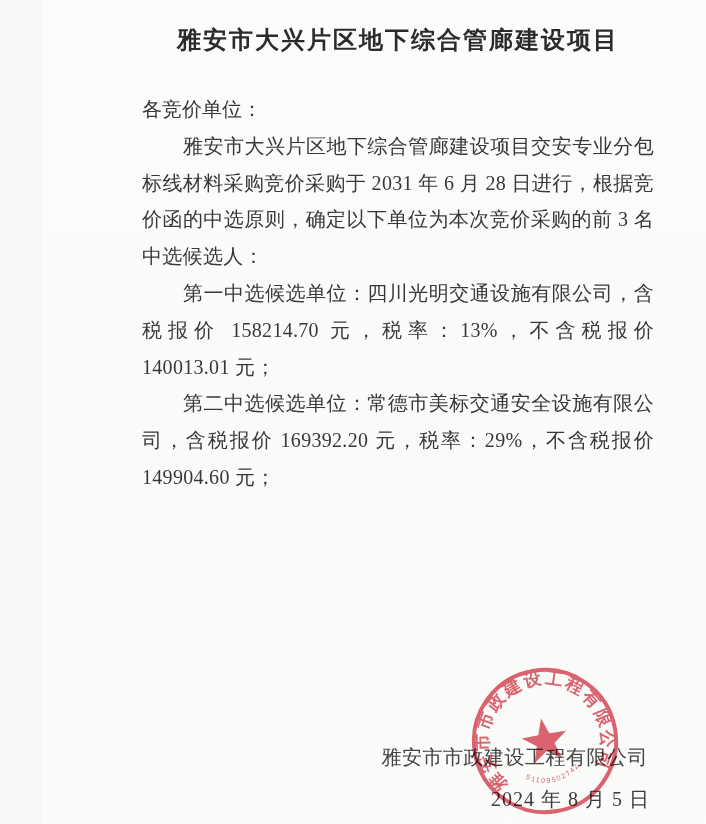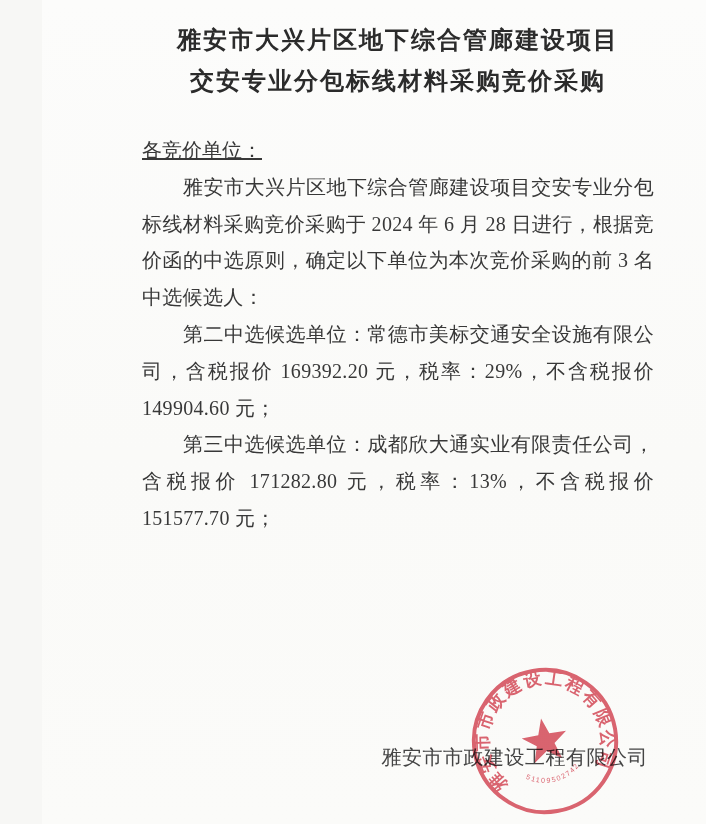--- a/index.html
+++ b/index.html
@@ -26,21 +26,20 @@
     color: #2b2b2b;
     font-size: 24px;
     letter-spacing: 2px;
     line-height: 41px;
   }
   .salutation {
     margin-top: 30px;
     font-size: 20px;
     line-height: 36.8px;
     color: #383838;
-    text-decoration: underline;
   }
   .para {
     margin: 0;
     font-size: 20px;
     line-height: 36.8px;
     text-align: justify;
     text-indent: 2.05em;
     color: #383838;
     letter-spacing: 0.3px;
   }
@@ -72,32 +71,32 @@
   }
 </style>
 </head>
 <body>
 
 <div class="page">
   <div class="doc">
 
     <div class="title">
       <div>雅安市大兴片区地下综合管廊建设项目</div>
-      <div>交安专业分包标线材料采购竞价采购</div>
     </div>
 
     <div class="salutation">各竞价单位：</div>
 
-    <p class="para">雅安市大兴片区地下综合管廊建设项目交安专业分包标线材料采购竞价采购于 2024 年 6 月 28 日进行，根据竞价函的中选原则，确定以下单位为本次竞价采购的前 3 名中选候选人：</p>
+    <p class="para">雅安市大兴片区地下综合管廊建设项目交安专业分包标线材料采购竞价采购于 2031 年 6 月 28 日进行，根据竞价函的中选原则，确定以下单位为本次竞价采购的前 3 名中选候选人：</p>
+    <p class="para">第一中选候选单位：四川光明交通设施有限公司，含税报价 158214.70 元，税率：13%，不含税报价 140013.01 元；</p>
     <p class="para">第二中选候选单位：常德市美标交通安全设施有限公司，含税报价 169392.20 元，税率：29%，不含税报价 149904.60 元；</p>
-    <p class="para">第三中选候选单位：成都欣大通实业有限责任公司，含税报价 171282.80 元，税率：13%，不含税报价 151577.70 元；</p>
 
   </div>
 
   <div class="sign-company">雅安市市政建设工程有限公司</div>
+  <div class="sign-date">2024 年 8 月 5 日</div>
 
   <svg class="seal" viewBox="0 0 200 200" xmlns="http://www.w3.org/2000/svg">
     <defs>
       <path id="arcTop" d="M 44.8,146.3 A 72,72 0 1 1 155.2,146.3" fill="none"></path>
       <path id="arcBottom" d="M 64.5,140 A 55,55 0 0 0 135.5,140" fill="none"></path>
     </defs>
     <circle cx="100" cy="100" r="90" fill="none" stroke="#d94f5e" stroke-width="5"></circle>
     <text fill="#d94f5e" font-size="22" font-weight="bold" font-family="Liberation Serif, serif">
       <textPath href="#arcTop" startOffset="0" textLength="322" lengthAdjust="spacing">雅安市市政建设工程有限公司</textPath>
     </text>

